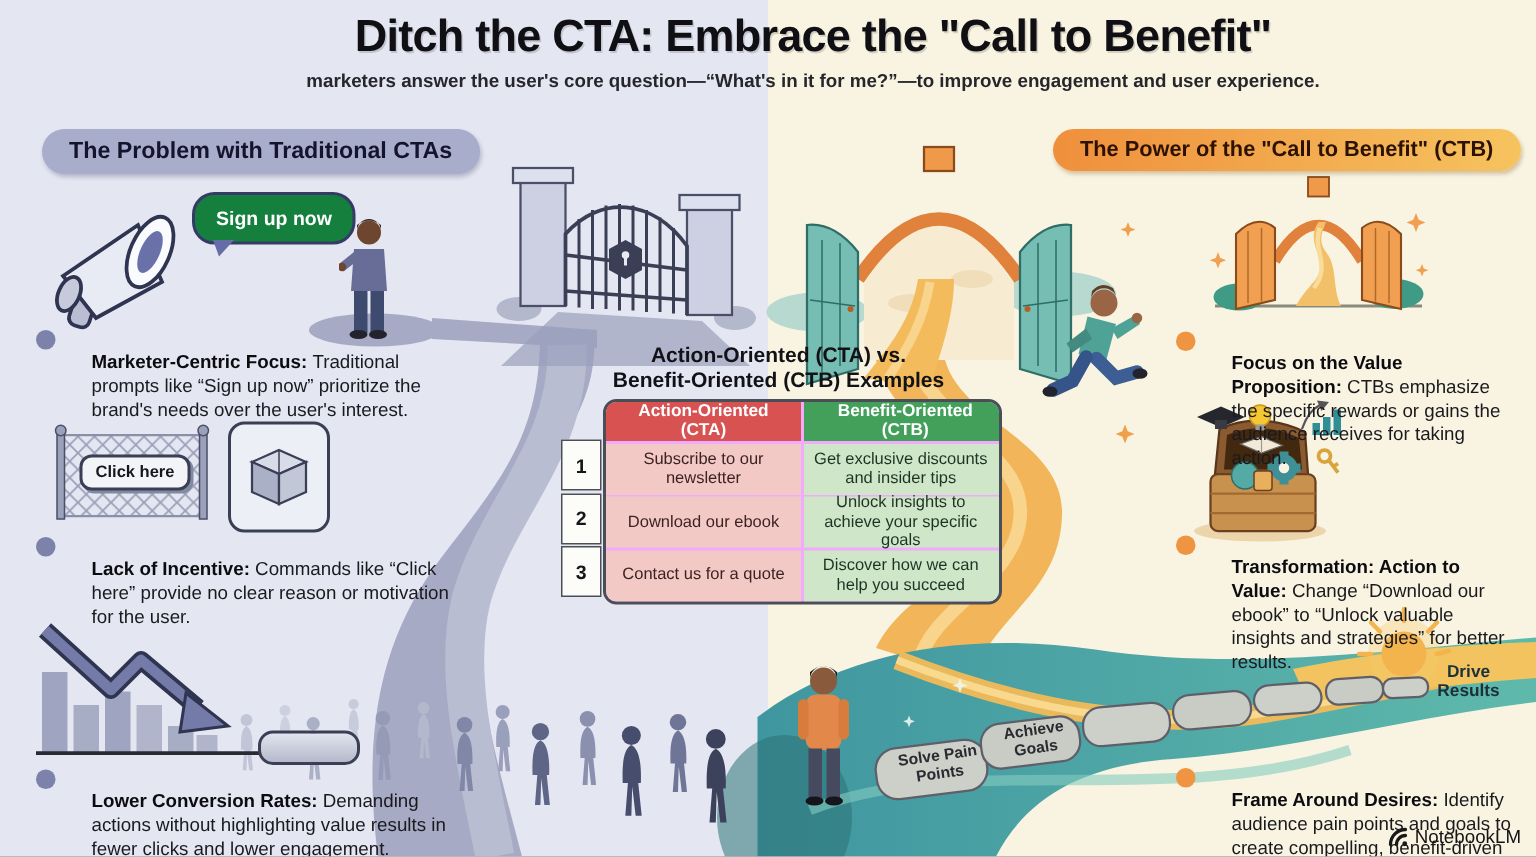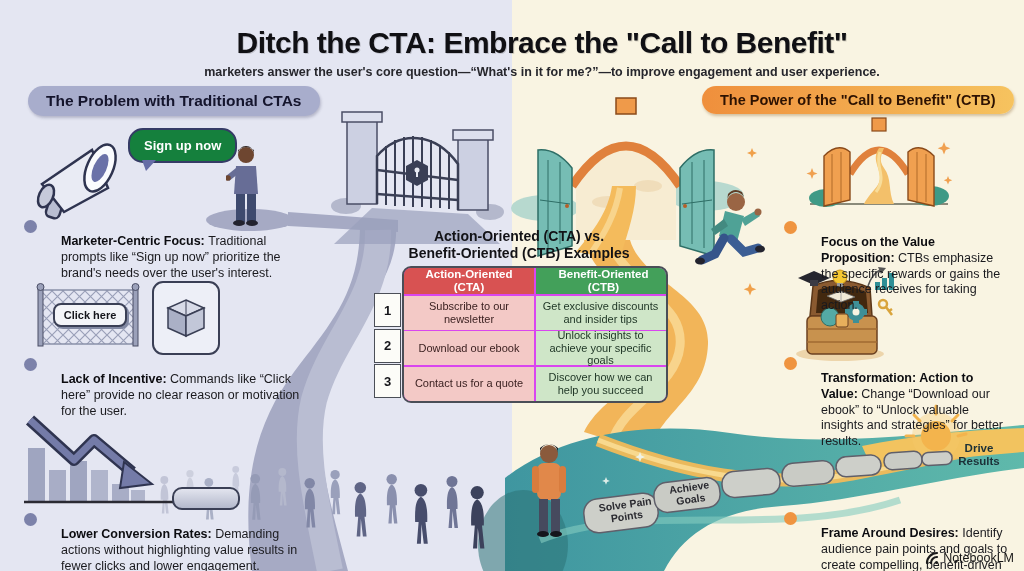--- a/index.html
+++ b/index.html
@@ -4,21 +4,21 @@
 <style>
   html,body{margin:0;padding:0;background:#888;}
   #canvas{position:relative;width:1024px;height:571px;overflow:hidden;
     font-family:"Liberation Sans",sans-serif;background:#e4e6f2;}
   .abs{position:absolute;}
   svg{display:block;}
 
   
   #header{position:absolute;left:80px;right:20px;top:8px;text-align:center;z-index:5;}
   .title{font-size:30px;font-weight:bold;letter-spacing:-.5px;color:#101014;
-    text-shadow:1px 1px 0 rgba(0,0,0,.15);margin-top:18px;}
+    text-shadow:1px 1px 0 rgba(0,0,0,.15);}
   .subtitle{margin-top:4px;font-size:12.5px;font-weight:bold;color:#26262c;line-height:1.4;}
 
   
   .badge{position:absolute;z-index:5;padding:6px 18px;border-radius:18px;
     font-weight:bold;white-space:nowrap;}
   #badge-left{left:28px;top:86px;font-size:15.5px;color:#14142c;background:#a8adcc;
     box-shadow:1px 2px 3px rgba(40,40,80,.25);}
   #badge-right{left:702px;top:86px;font-size:14.5px;color:#2d1202;
     background:linear-gradient(90deg,#ef8f3c,#f6c35f);box-shadow:1px 2px 3px rgba(120,70,10,.3);}
 
@@ -51,21 +51,21 @@
 
   
   #tbl-title{left:374px;top:228px;width:290px;z-index:6;text-align:center;
     font-size:14px;font-weight:bold;color:#121216;line-height:1.2;}
   #numcol{left:374px;top:293px;width:27px;z-index:6;}
   .numcell{height:34px;margin-top:1.5px;background:#fcfcf8;border:1.5px solid #4a4e57;
     box-sizing:border-box;display:flex;align-items:center;justify-content:center;
     font-size:13px;font-weight:bold;color:#15151a;}
   .numcell:first-child{margin-top:0;}
   #tbl{left:402px;top:266px;z-index:6;display:grid;grid-template-columns:130px 130px;
-    grid-template-rows:26px 34px 34px 34px;gap:1.5px;background:#d946ef;
+    grid-template-rows:26px 34px 34px 34px;gap:1.5px;background:#f0abfc;
     border:2px solid #4a4e57;border-radius:9px;overflow:hidden;}
   .cell{display:flex;align-items:center;justify-content:center;text-align:center;
     padding:2px 6px;font-size:11px;line-height:1.15;}
   .hdr{font-weight:bold;color:#fff;font-size:11.5px;}
   .cta-h{background:#d85252;}
   .ctb-h{background:#43a05a;padding-left:12px;}
   .cta-c{background:#f3c9c6;color:#3c2222;}
   .ctb-c{background:#cfe6c8;color:#1d3424;}
 
   

